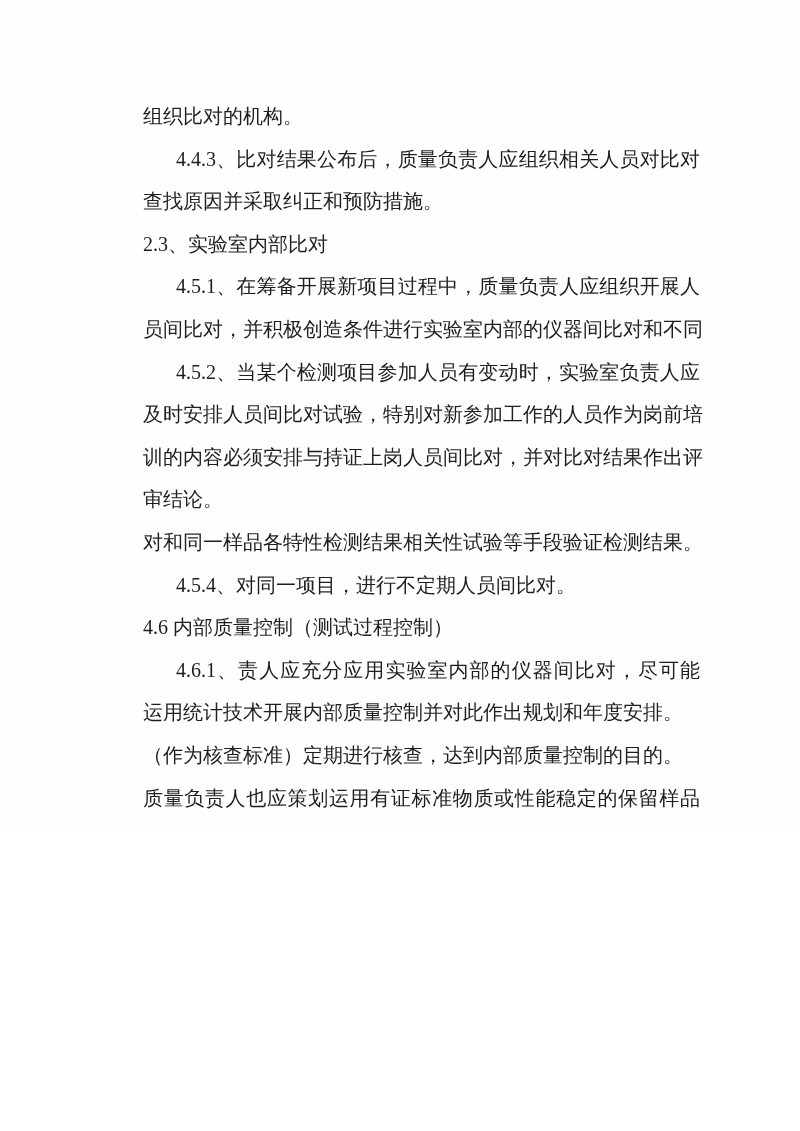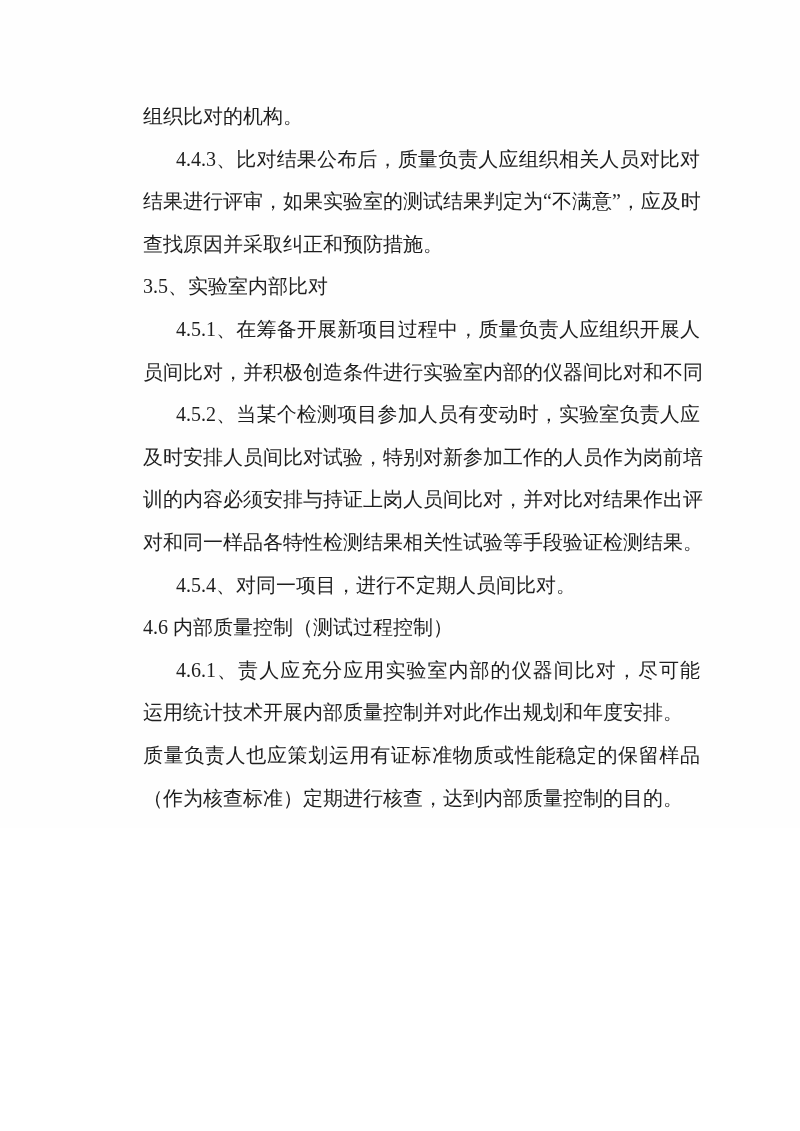--- a/index.html
+++ b/index.html
@@ -42,29 +42,29 @@
     text-indent: 33px;
   }
 </style>
 </head>
 <body>
 
 <div class="page">
   <div class="text-block">
     <div class="ln end">组织比对的机构。</div>
     <div class="ln full indent">4.4.3、比对结果公布后，质量负责人应组织相关人员对比对</div>
-    <div class="ln full">结果进行评审，如果实验室的测试结果判定为“不满意”，应及时</div>
     <div class="ln end">查找原因并采取纠正和预防措施。</div>
-    <div class="ln end">3.5、实验室内部比对</div>
+    <div class="ln end">2.3、实验室内部比对</div>
     <div class="ln full indent">4.5.1、在筹备开展新项目过程中，质量负责人应组织开展人</div>
     <div class="ln full">员间比对，并积极创造条件进行实验室内部的仪器间比对和不同</div>
     <div class="ln full indent">4.5.2、当某个检测项目参加人员有变动时，实验室负责人应</div>
     <div class="ln full">及时安排人员间比对试验，特别对新参加工作的人员作为岗前培</div>
     <div class="ln full">训的内容必须安排与持证上岗人员间比对，并对比对结果作出评</div>
+    <div class="ln end">审结论。</div>
     <div class="ln end">对和同一样品各特性检测结果相关性试验等手段验证检测结果。</div>
     <div class="ln end indent">4.5.4、对同一项目，进行不定期人员间比对。</div>
     <div class="ln end">4.6 内部质量控制（测试过程控制）</div>
     <div class="ln full indent">4.6.1、责人应充分应用实验室内部的仪器间比对，尽可能</div>
     <div class="ln end">运用统计技术开展内部质量控制并对此作出规划和年度安排。</div>
+    <div class="ln end">（作为核查标准）定期进行核查，达到内部质量控制的目的。</div>
     <div class="ln full">质量负责人也应策划运用有证标准物质或性能稳定的保留样品</div>
-    <div class="ln end">（作为核查标准）定期进行核查，达到内部质量控制的目的。</div>
   </div>
 </div>
 
 </body></html>

